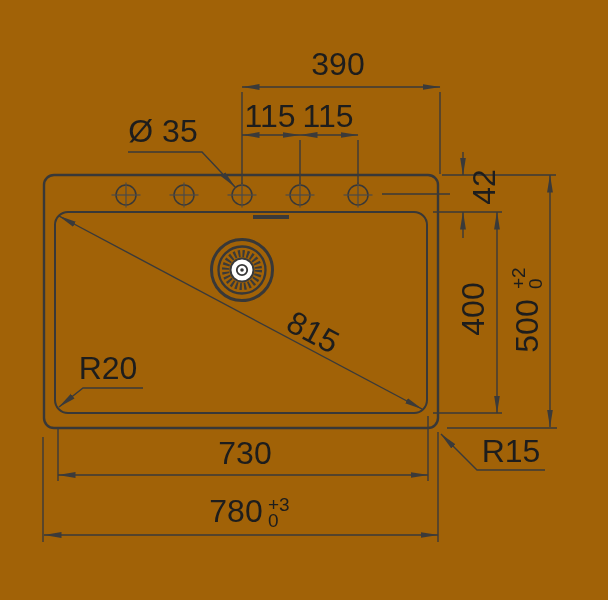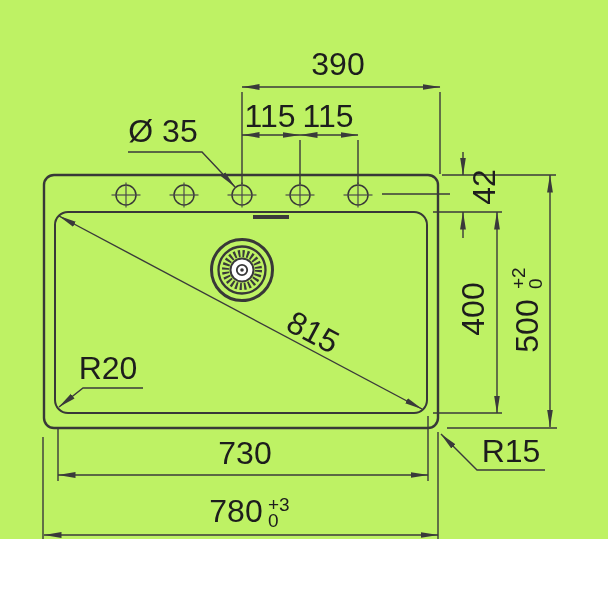--- a/index.html
+++ b/index.html
@@ -1,16 +1,16 @@
 <!DOCTYPE html>
 <html><head>
 <meta charset="utf-8">
 <style>
   html,body{margin:0;padding:0;background:#fff;}
-  .stage{position:relative;width:608px;height:539px;background:#bef264;overflow:hidden;}
+  .stage{position:relative;width:608px;height:600px;background:#a16207;overflow:hidden;}
   svg{display:block;}
   .dim{font-family:"Liberation Sans",sans-serif;font-size:32px;fill:#1d1d1d;}
   .tol{font-family:"Liberation Sans",sans-serif;font-size:19px;fill:#1d1d1d;}
   .ln{stroke:#3a3a3a;stroke-width:1.4;fill:none;}
   .outline{stroke:#383838;fill:none;}
   .thin{stroke:#4a4a4a;stroke-width:1.2;fill:none;}
 </style>
 </head>
 <body style="background: rgb(255, 255, 255);">
 

